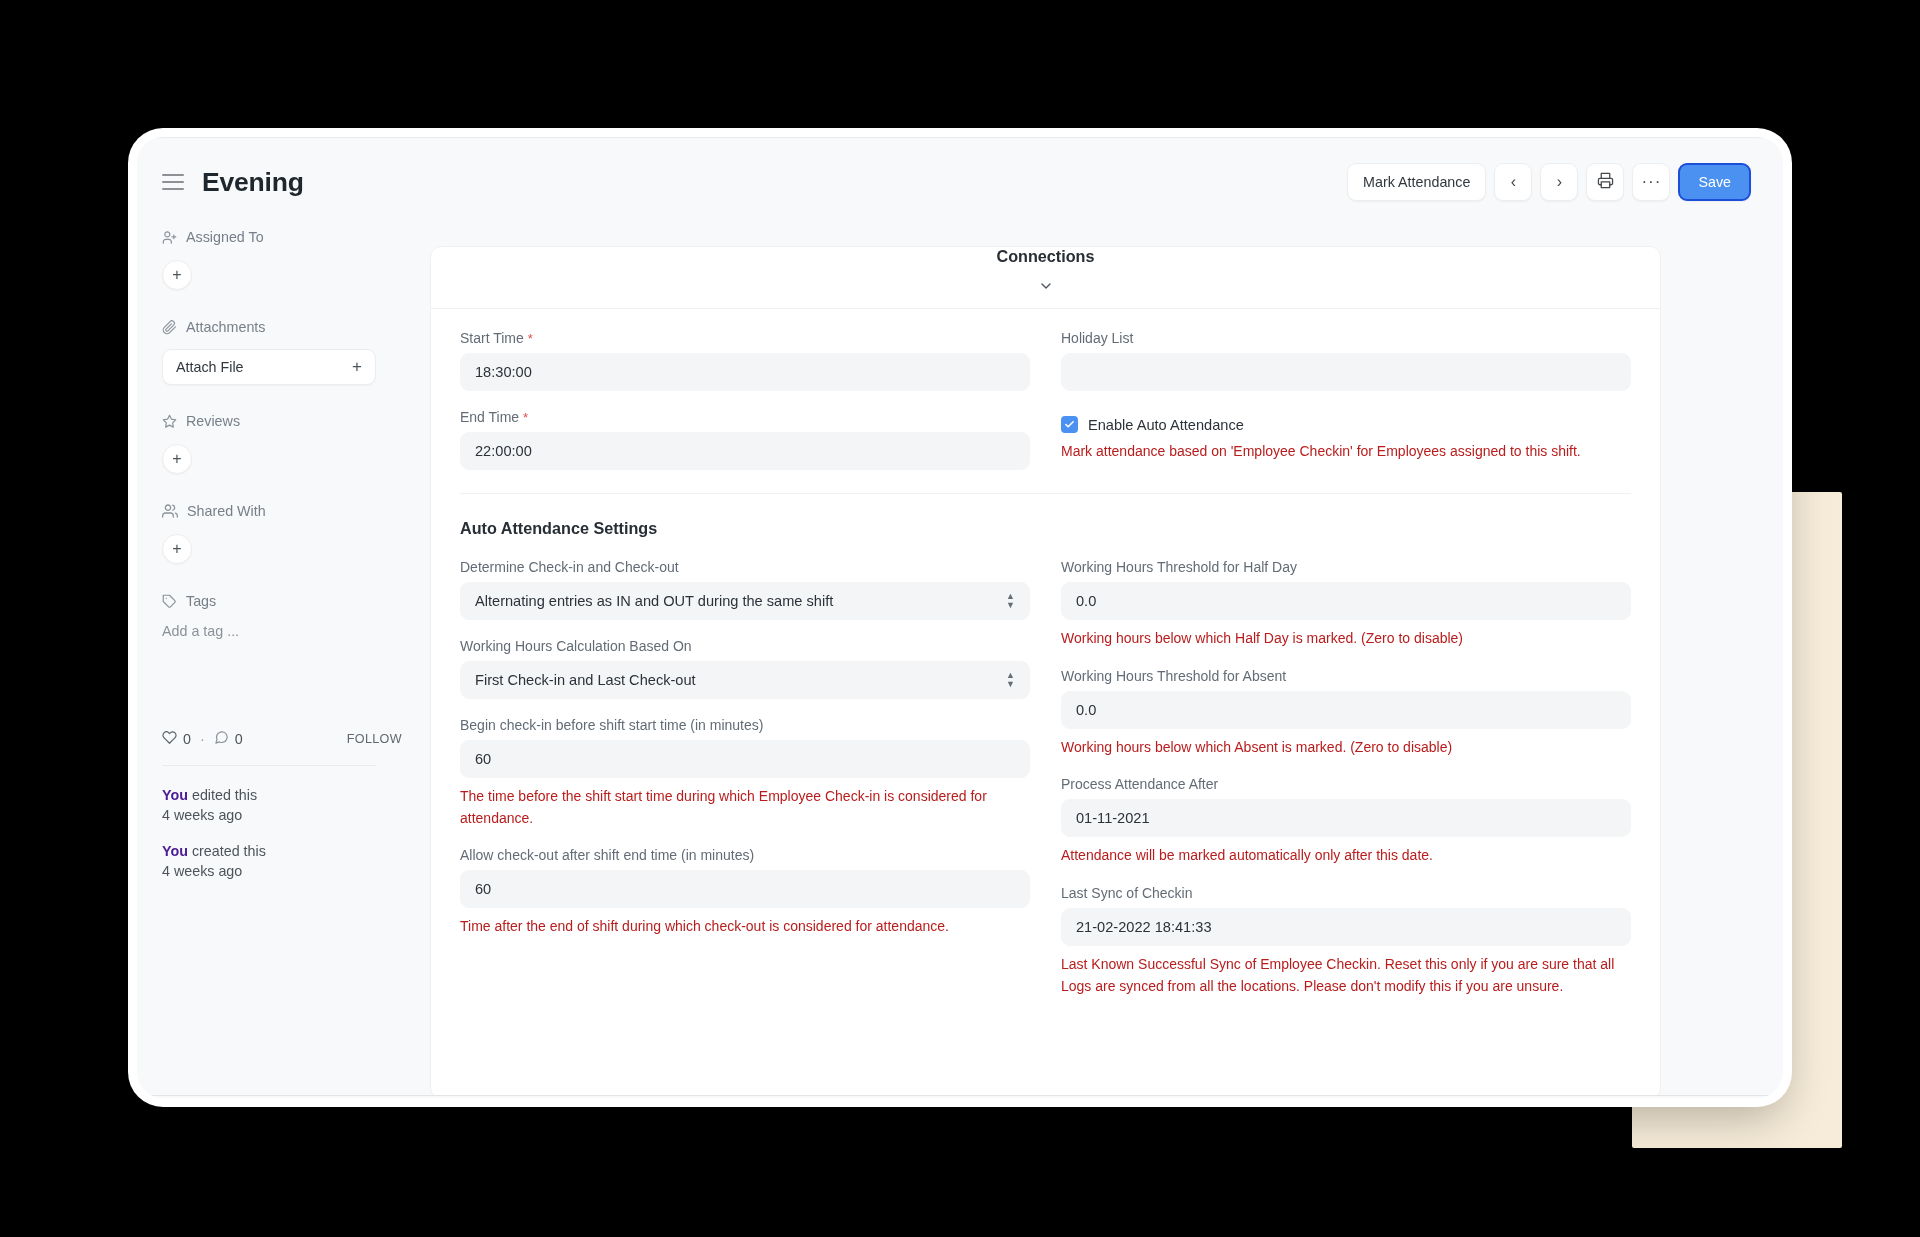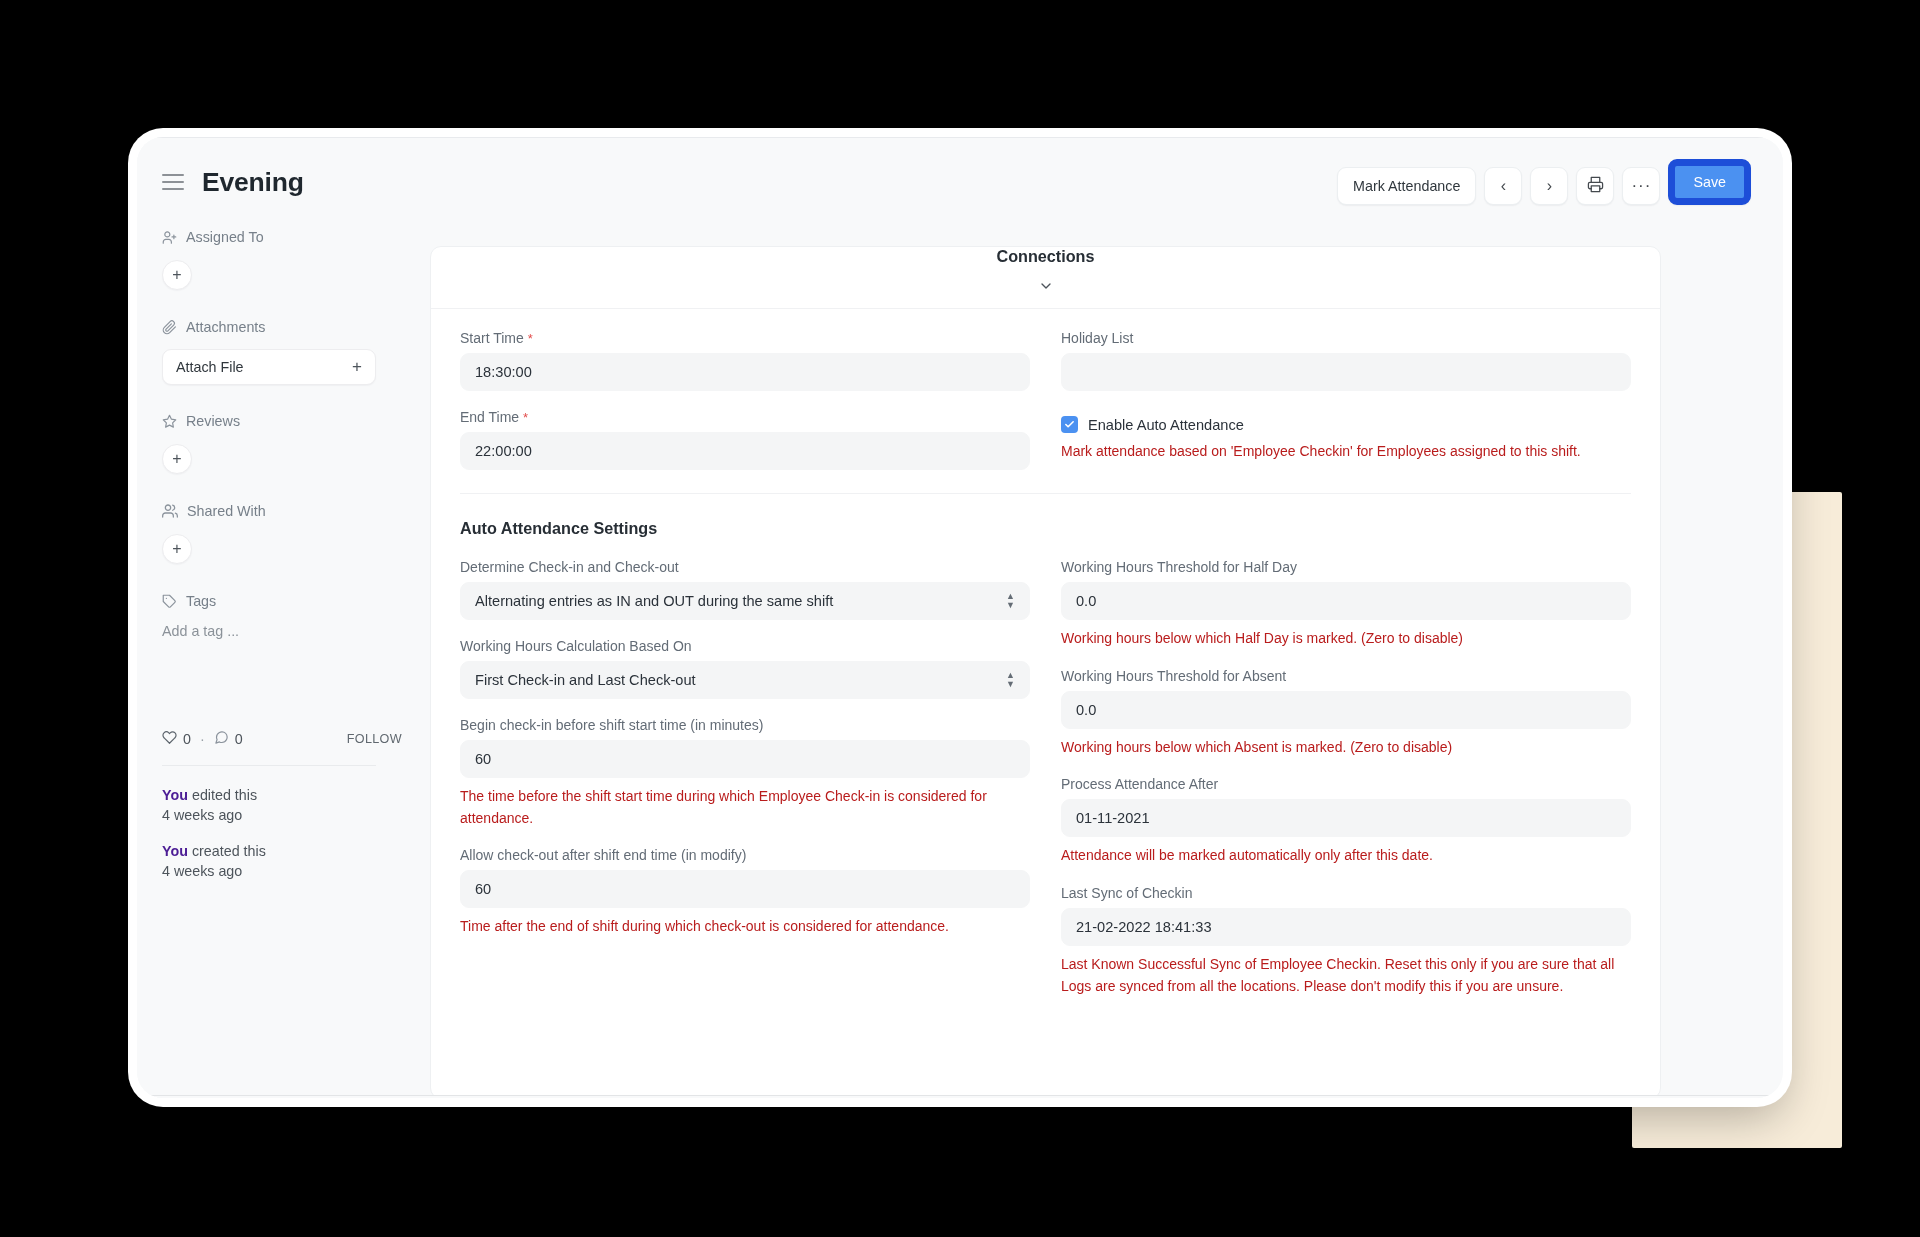--- a/index.html
+++ b/index.html
@@ -81,21 +81,21 @@
     font-size: 14.3px;
     color: #30373d;
     cursor: pointer;
     box-shadow: 0 1px 1.5px rgba(16,24,40,0.05);
     white-space: nowrap;
   }
   .btn-text { padding: 0 15px; }
   .btn-icon { width: 38px; }
   .btn-save {
     background: #4b91f1;
-    border: 7px solid #1d4ed8;
+    border: 2px solid #1d4ed8;
     color: #ffffff;
     padding: 16px 18px;
     font-weight: 400;
   }
   .chev { font-size: 16px; color: #44494e; line-height: 1; }
   .dots { font-size: 17px; color: #44494e; line-height: 0.6; letter-spacing: 1px; }
 
   
   .body-split {
     position: absolute;
@@ -494,21 +494,21 @@
                     </div>
                   </div>
                   <div class="spacer-18"></div>
                   <div class="field">
                     <span class="label">Begin check-in before shift start time (in minutes)</span>
                     <div class="control">60</div>
                     <div class="help">The time before the shift start time during which Employee Check-in is considered for attendance.</div>
                   </div>
                   <div class="spacer-18"></div>
                   <div class="field">
-                    <span class="label">Allow check-out after shift end time (in modify)</span>
+                    <span class="label">Allow check-out after shift end time (in minutes)</span>
                     <div class="control">60</div>
                     <div class="help">Time after the end of shift during which check-out is considered for attendance.</div>
                   </div>
                 </div>
 
                 <div class="col">
                   <div class="field">
                     <span class="label">Working Hours Threshold for Half Day</span>
                     <div class="control">0.0</div>
                     <div class="help">Working hours below which Half Day is marked. (Zero to disable)</div>

